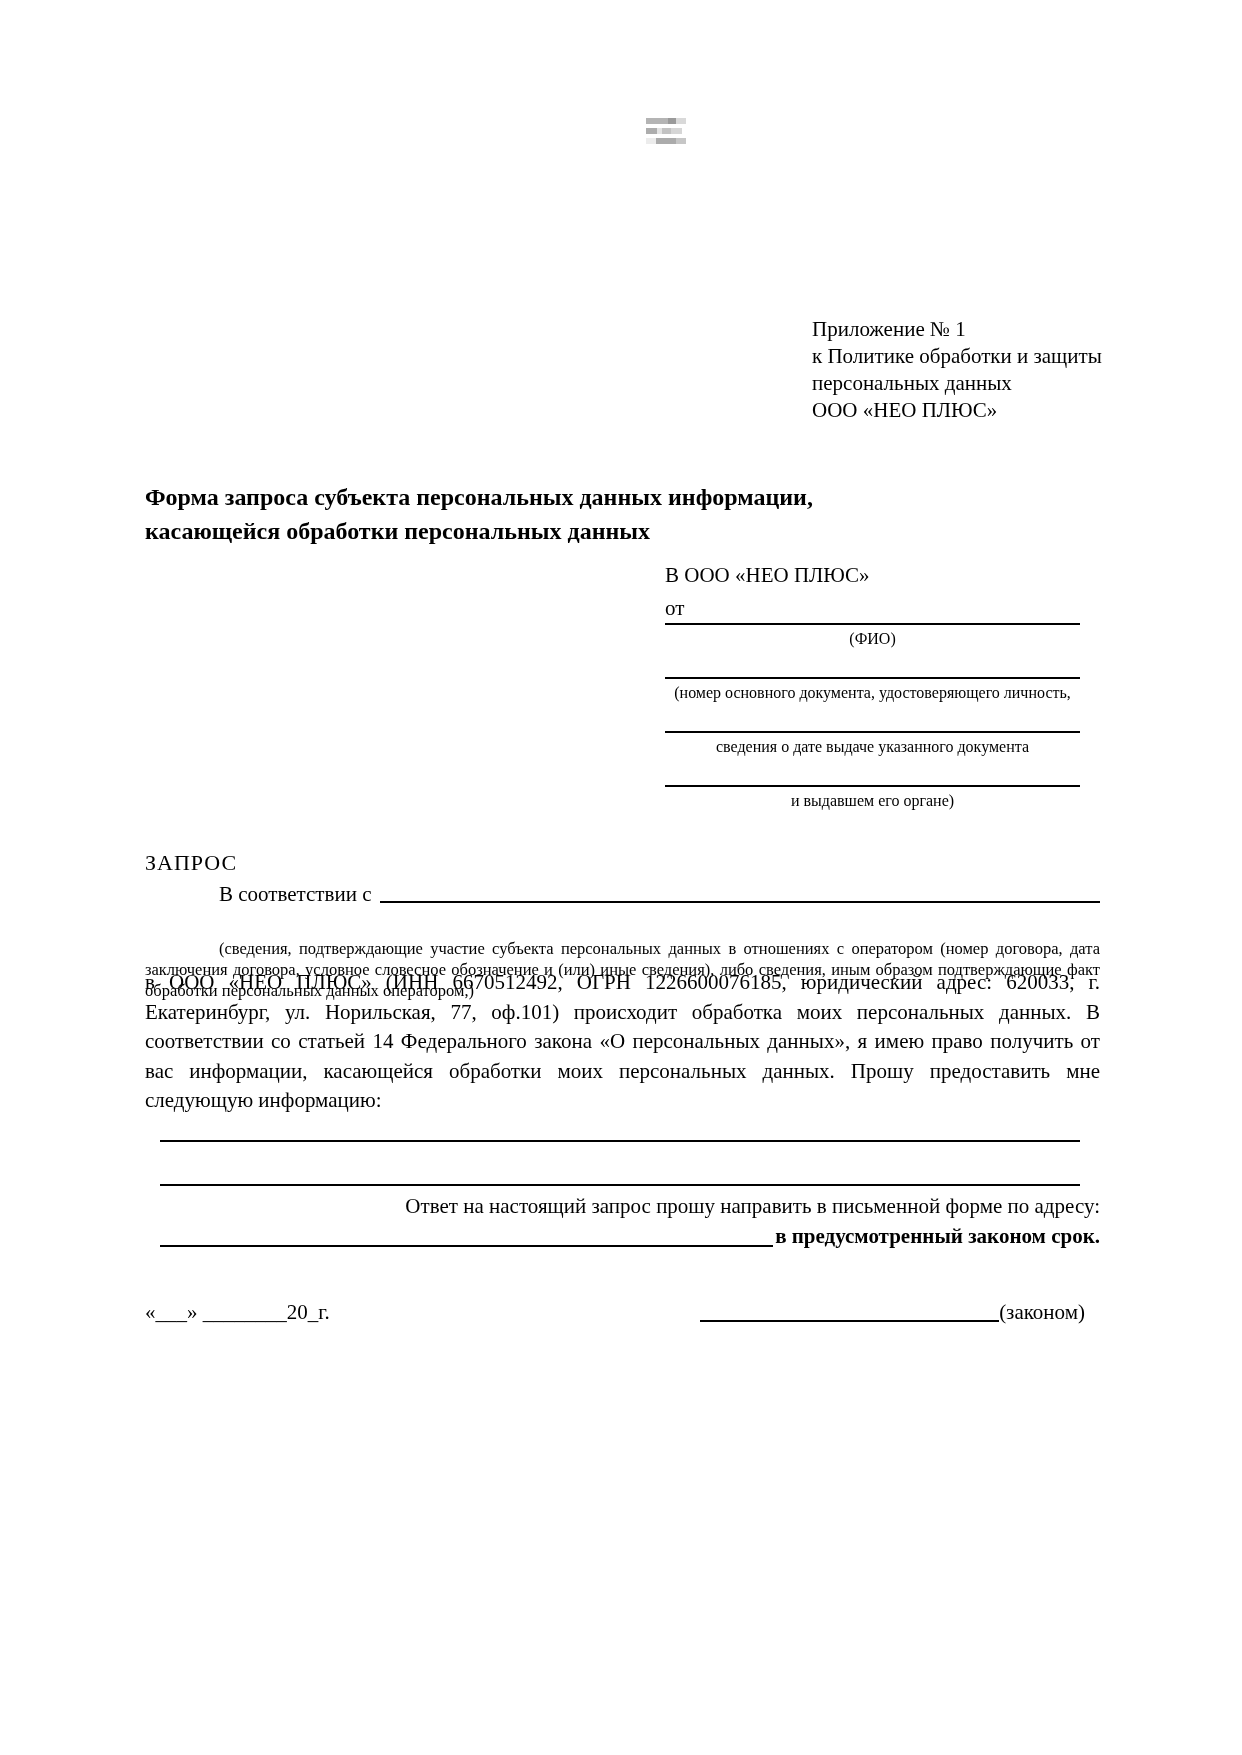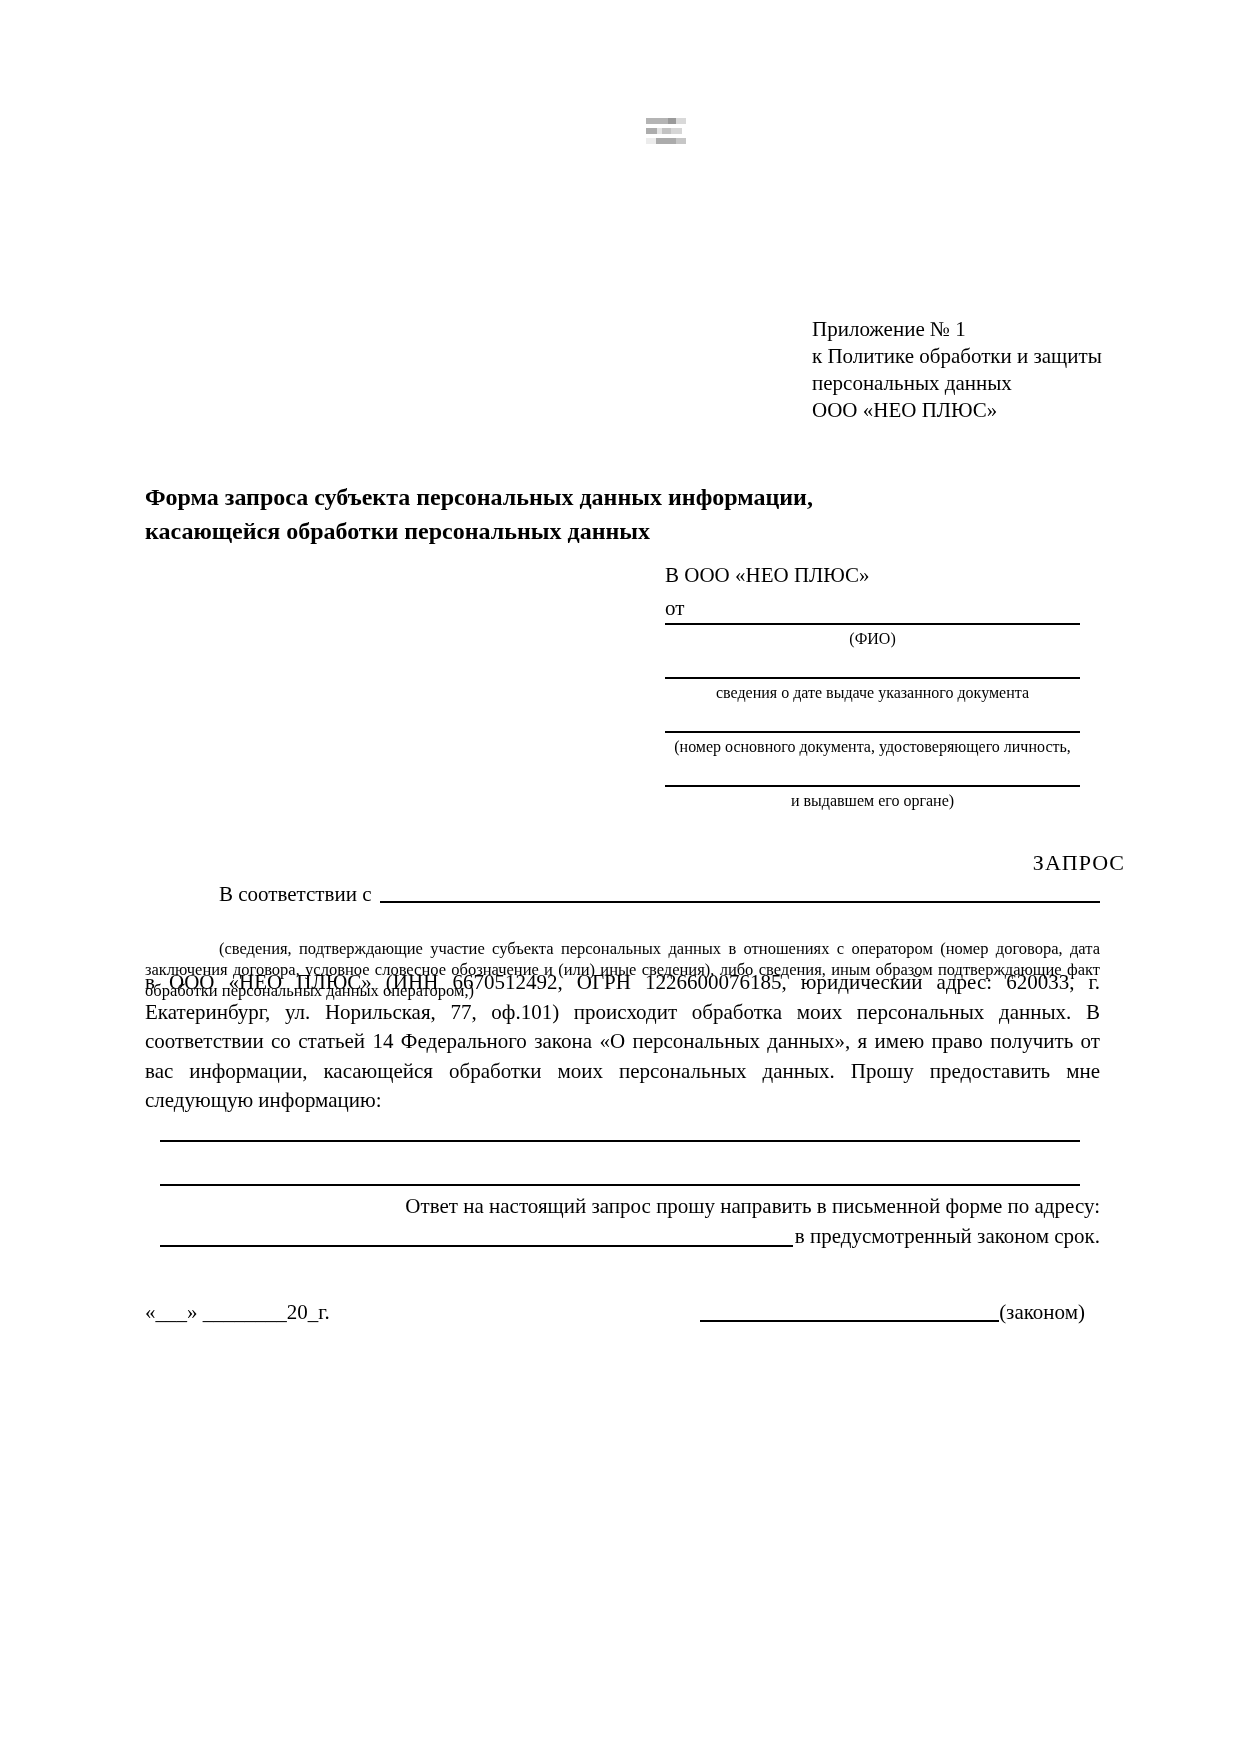--- a/index.html
+++ b/index.html
@@ -24,37 +24,37 @@
   .doc-title { top:480px; left:145px; width:980px; font-weight:bold; font-size:24px; line-height:34px; }
 
   .addressee { top:558px; left:665px; width:415px; }
   .addressee .to { line-height:35px; }
   .addressee .from { line-height:30px; }
   .field .hr { height:2px; background:#000; }
   .field .caption { text-align:center; font-size:16px; line-height:19px; margin-top:4px; }
   .field + .field .hr { margin-top:29px; }
   .field:first-of-type .hr { margin-top:2px; }
 
-  .request-heading { top:850px; left:145px; width:980px; text-align:right; font-size:22px; letter-spacing:1px; }
+  .request-heading { top:850px; left:145px; width:980px; text-align:left; font-size:22px; letter-spacing:1px; }
 
   .according { top:882px; left:145px; width:955px; display:flex; }
   .according .indent { width:74px; flex:none; }
   .according .txt { white-space:nowrap; padding-right:8px; }
   .fill-rule { flex:1 1 auto; height:2px; background:#000; align-self:flex-end; margin-bottom:4px; }
 
   .fine-print { top:938px; left:145px; width:955px; font-size:16.5px; line-height:21px; text-align:justify; text-indent:74px; }
 
   .body-par { top:968px; left:145px; width:955px; line-height:29.5px; text-align:justify; }
 
   .blank-rule { left:160px; width:920px; height:2px; background:#000; }
   .blank-1 { top:1140px; }
   .blank-2 { top:1184px; }
 
   .answer-line { top:1192px; left:145px; width:955px; text-align:right; line-height:29px; }
-  .address-row { top:1222px; left:160px; width:940px; display:flex; line-height:29px; }
+  .address-row { top:1222px; left:160px; width:940px; display:flex; line-height:29px;font-weight:bold; }
   .address-row .txt { white-space:nowrap; padding-left:2px; }
 
   .signature-row { top:1298px; left:145px; width:940px; display:flex; justify-content:space-between; align-items:flex-end; line-height:28px;gap:32px; }
   .sig-group { display:flex; width:385px; }
   .sig-group .txt { white-space:nowrap; }
 </style>
 </head>
 <body>
 
 <div class="page">
@@ -80,25 +80,25 @@
   <div class="abs addressee">
     <div class="to">В ООО «НЕО ПЛЮС»</div>
     <div class="from">от</div>
 
     <div class="field">
       <div class="hr"></div>
       <div class="caption">(ФИО)</div>
     </div>
     <div class="field">
       <div class="hr"></div>
-      <div class="caption">сведения о дате выдаче указанного документа</div>
+      <div class="caption">(номер основного документа, удостоверяющего личность,</div>
     </div>
     <div class="field">
       <div class="hr"></div>
-      <div class="caption">(номер основного документа, удостоверяющего личность,</div>
+      <div class="caption">сведения о дате выдаче указанного документа</div>
     </div>
     <div class="field">
       <div class="hr"></div>
       <div class="caption">и выдавшем его органе)</div>
     </div>
   </div>
 
   <div class="abs request-heading">ЗАПРОС</div>
 
   <div class="abs according">

